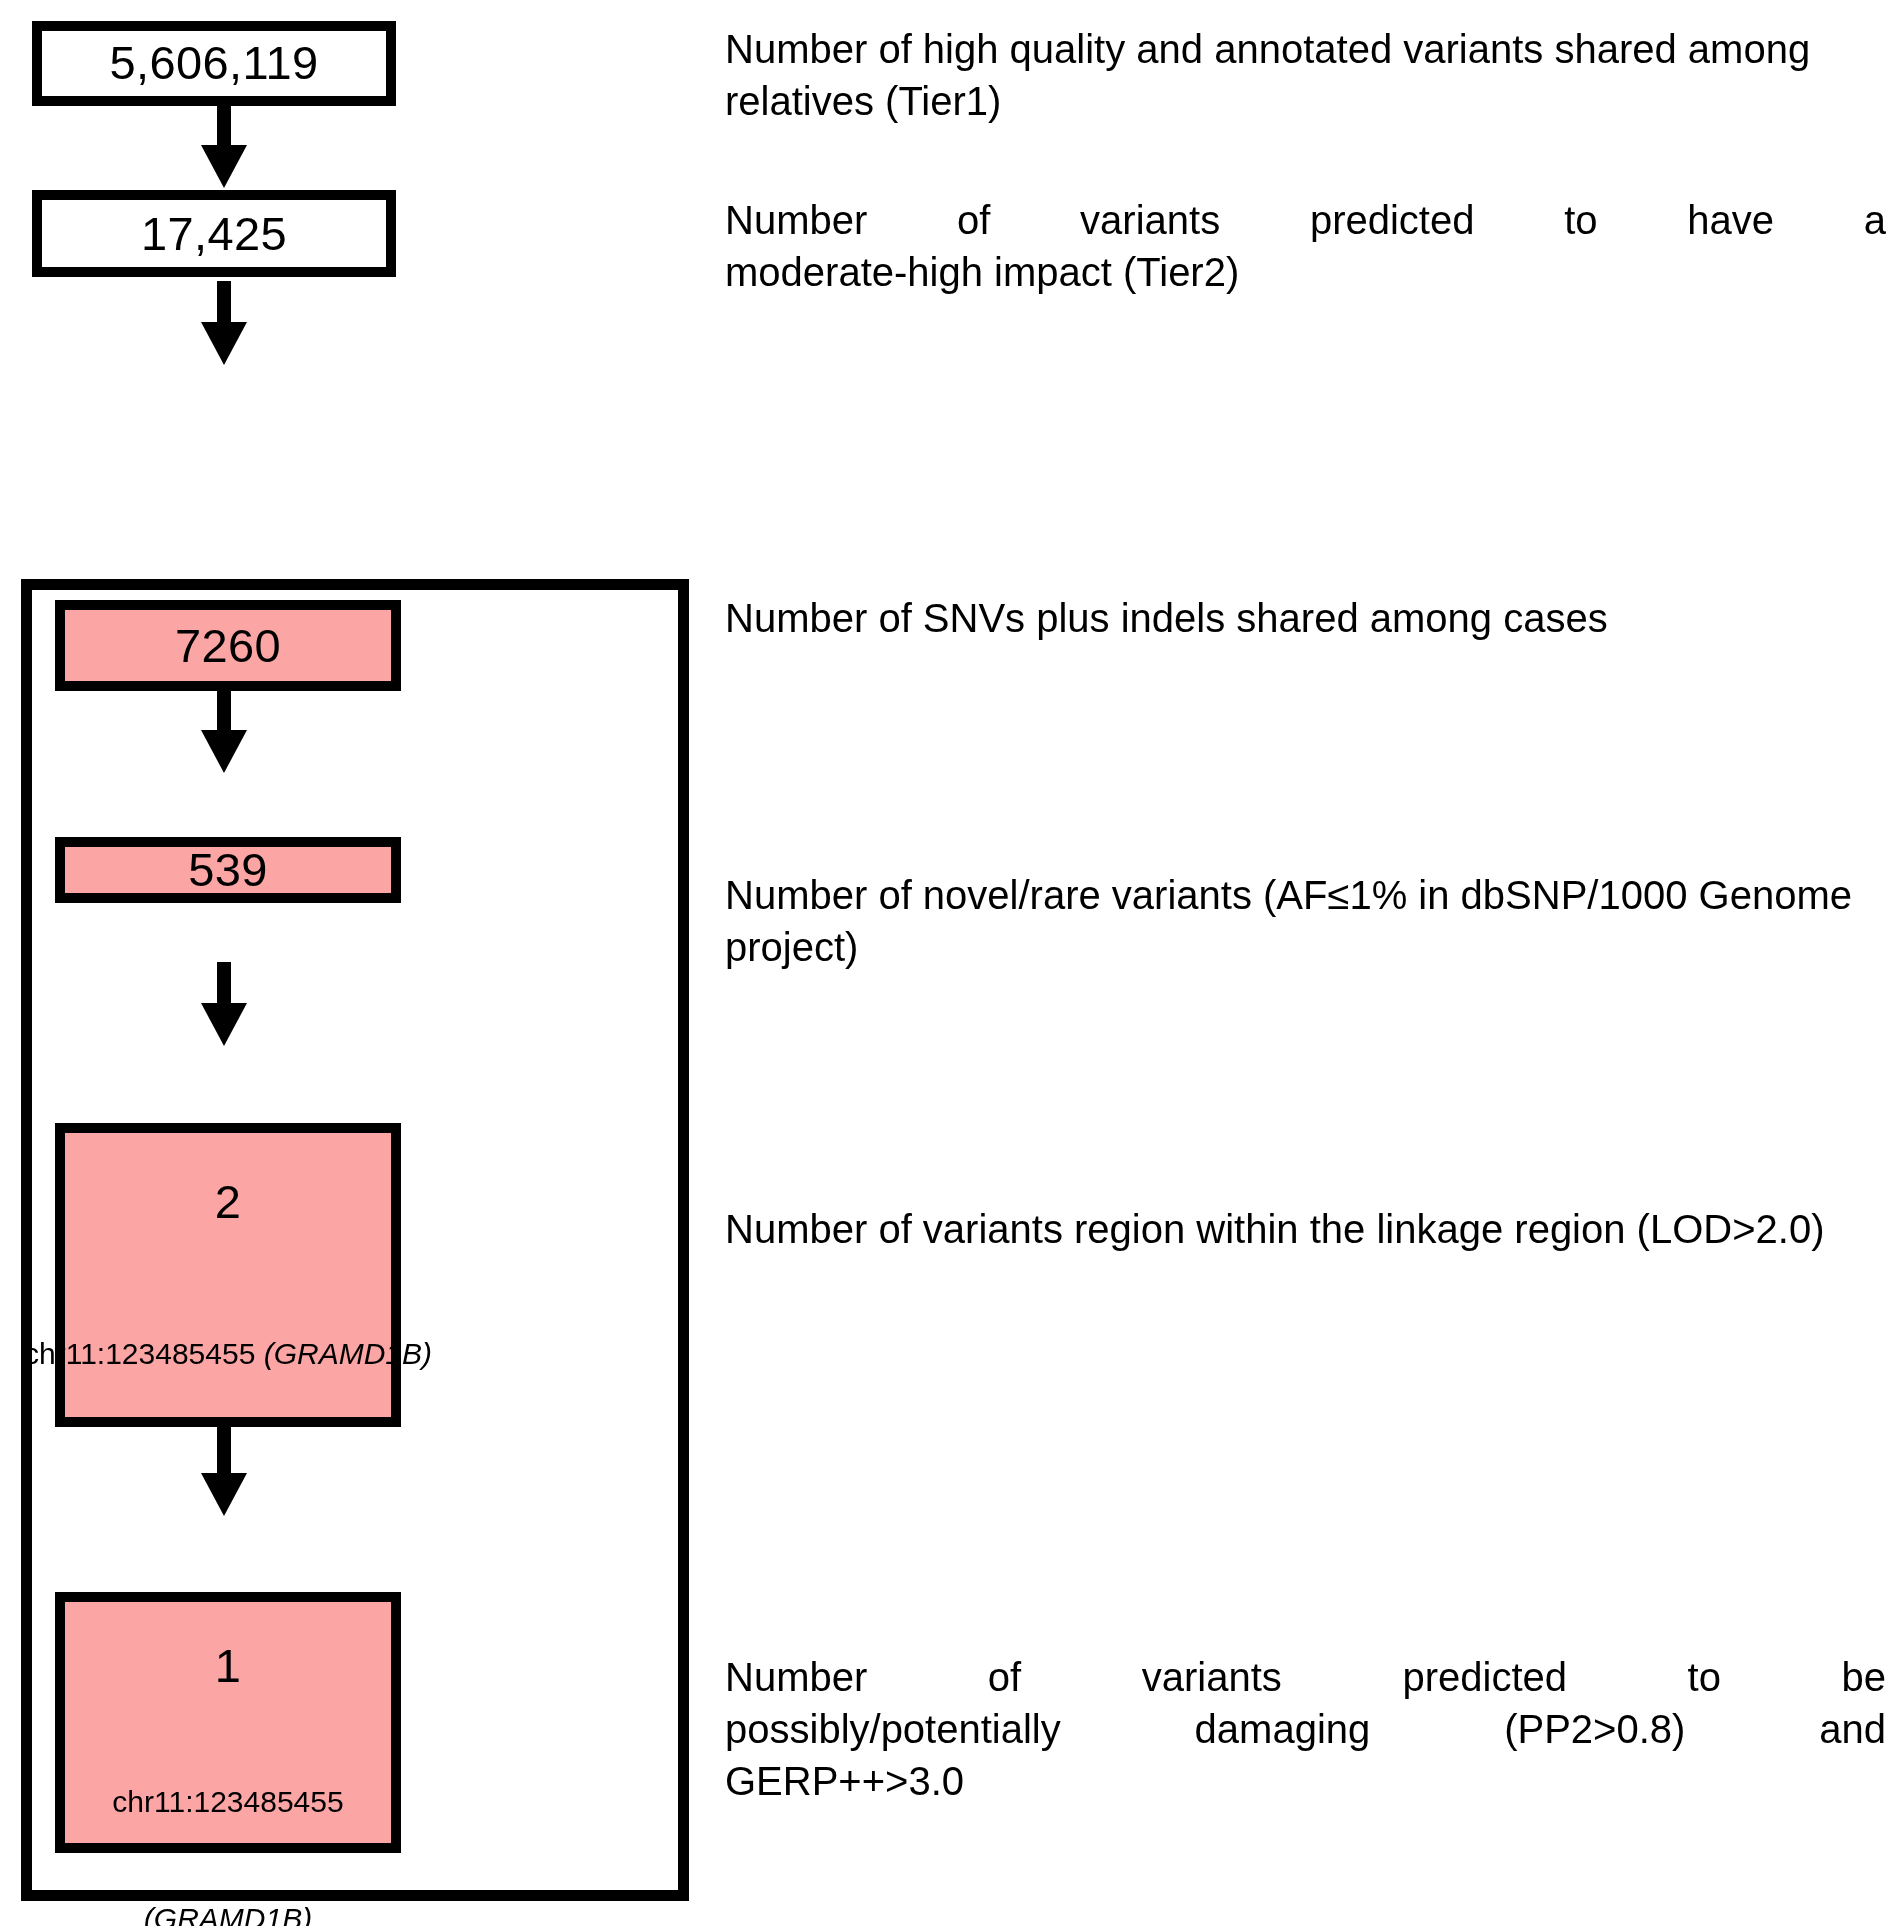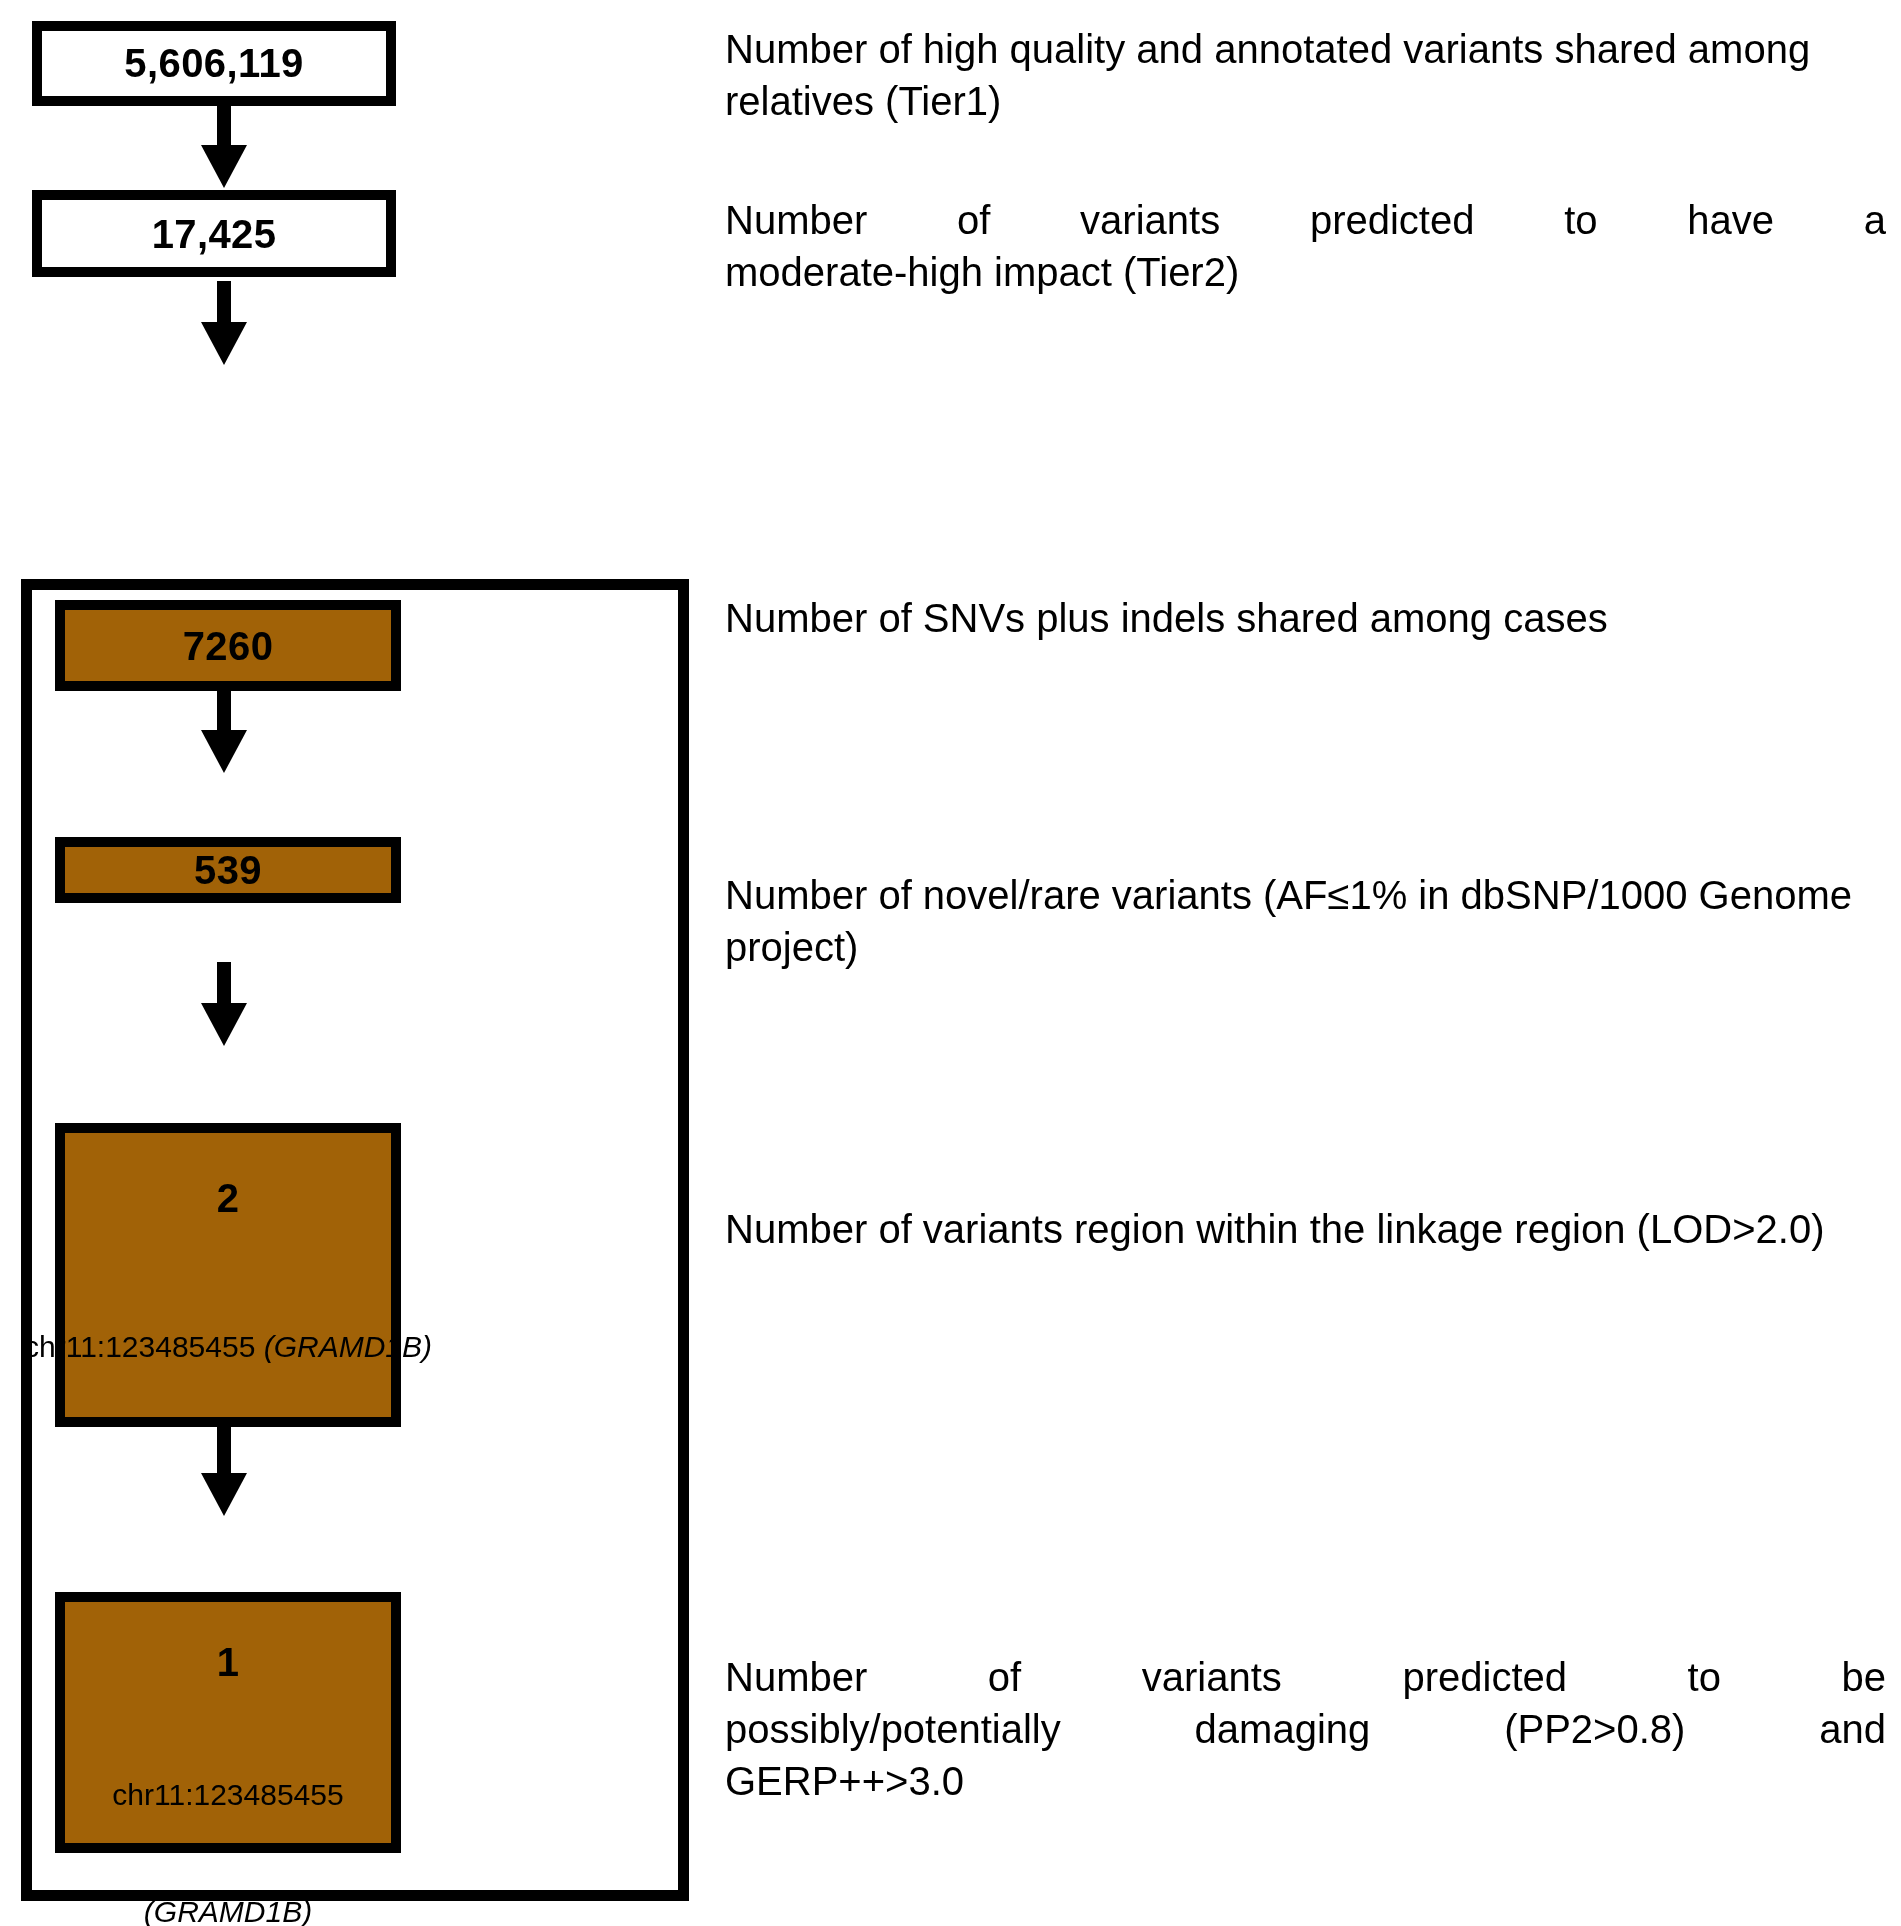--- a/index.html
+++ b/index.html
@@ -20,27 +20,27 @@
   .node {
     position: absolute;
     box-sizing: border-box;
     border: 10.6px solid #000000;
     background: #ffffff;
     display: flex;
     flex-direction: column;
     align-items: center;
     justify-content: center;
   }
-  .node.filled { background: #a16207; }
+  .node.filled { background: #fca5a5; }
 
   .node-count {
-    font-size: 40px;
+    font-size: 47px;
     line-height: 1.05;
     color: #000000;
-    font-weight: 700;
+    font-weight: 400;
     letter-spacing: 0.4px;
   }
 
   .variant-lines {
     margin-top: 30px;
     font-size: 30px;
     line-height: 1.30;
     color: #000000;
     white-space: pre;
     text-align: left;

